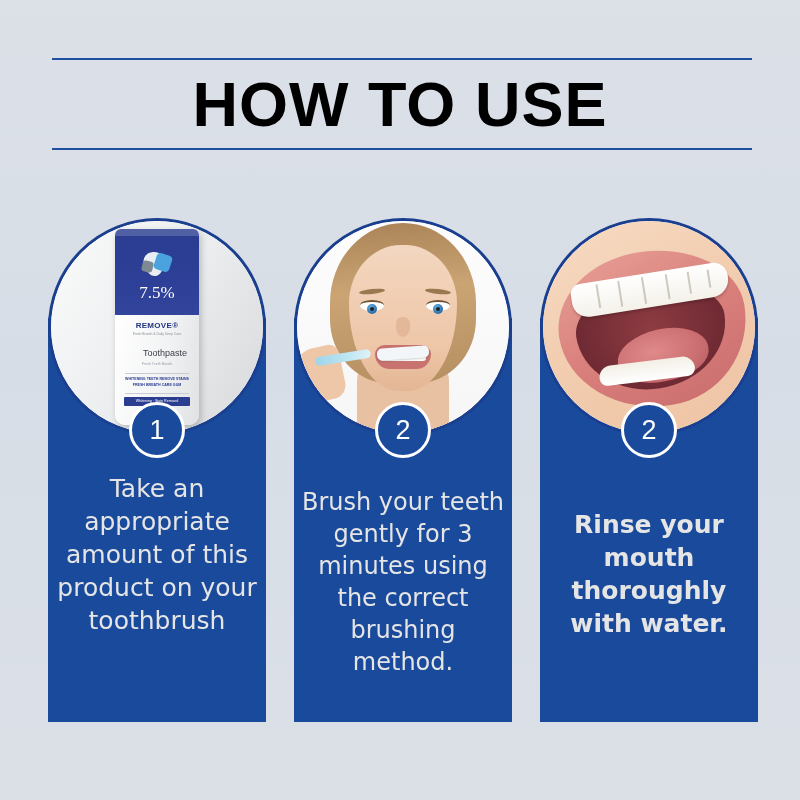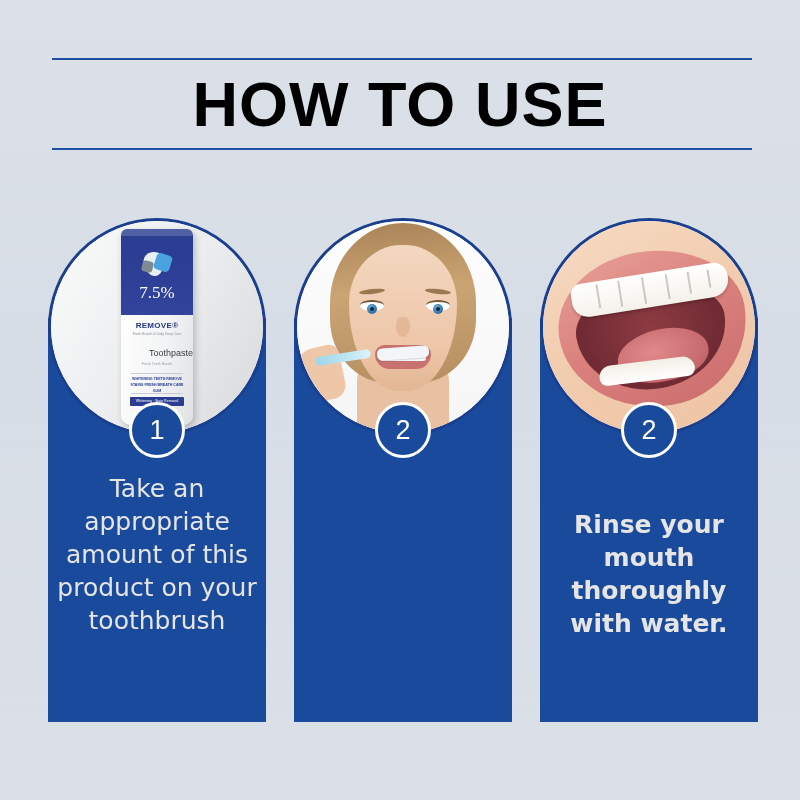--- a/index.html
+++ b/index.html
@@ -106,21 +106,21 @@
   .scene-tube {
     position: absolute;
     inset: 0;
     background: linear-gradient(120deg, #fbfbfb 0%, #eceeef 48%, #d7d9da 100%);
   }
   .tube {
     position: absolute;
     left: 50%;
     transform: translateX(-50%);
     top: 8px;
-    width: 72px;
+    width: 84px;
     height: 196px;
     background: #f4f5f6;
     border-radius: 6px 6px 10px 10px;
     box-shadow: 2px 3px 7px rgba(0,0,0,.22);
     overflow: hidden;
   }
   .tube-top {
     position: absolute;
     top: 0; left: 0; right: 0;
     height: 86px;
@@ -194,21 +194,21 @@
     position: absolute;
     top: 17px; left: 6px; right: 6px;
     text-align: center;
     color: #8c9099;
     font-size: 3.4px;
     line-height: 5px;
   }
   .tube-name {
     position: absolute;
     top: 33px; left: 16px; right: 0;
-    text-align: right;
+    text-align: center;
     color: #3b3f47;
     font-size: 9px;
     line-height: 11px;
   }
   .tube-claim {
     position: absolute;
     top: 47px; left: 6px; right: 6px;
     text-align: center;
     color: #9aa0a8;
     font-size: 3.6px;
@@ -527,20 +527,21 @@
               <div class="b-teeth"></div>
             </div>
             <div class="b-hand"></div>
             <div class="b-handle"></div>
             <div class="b-brushhead"></div>
           </div>
         </div>
       </div>
 
       <div class="badge">2</div>
+      <div class="caption caption-2">Brush your teeth gently for 3 minutes using the correct brushing method.</div>
     </div>
 
     <div class="card card-3">
 
       <div class="photo">
         <div class="photo-inner">
           <div class="scene-mouth">
             <div class="m-lip-outer"></div>
             <div class="m-cavity"></div>
             <div class="m-tongue"></div>

